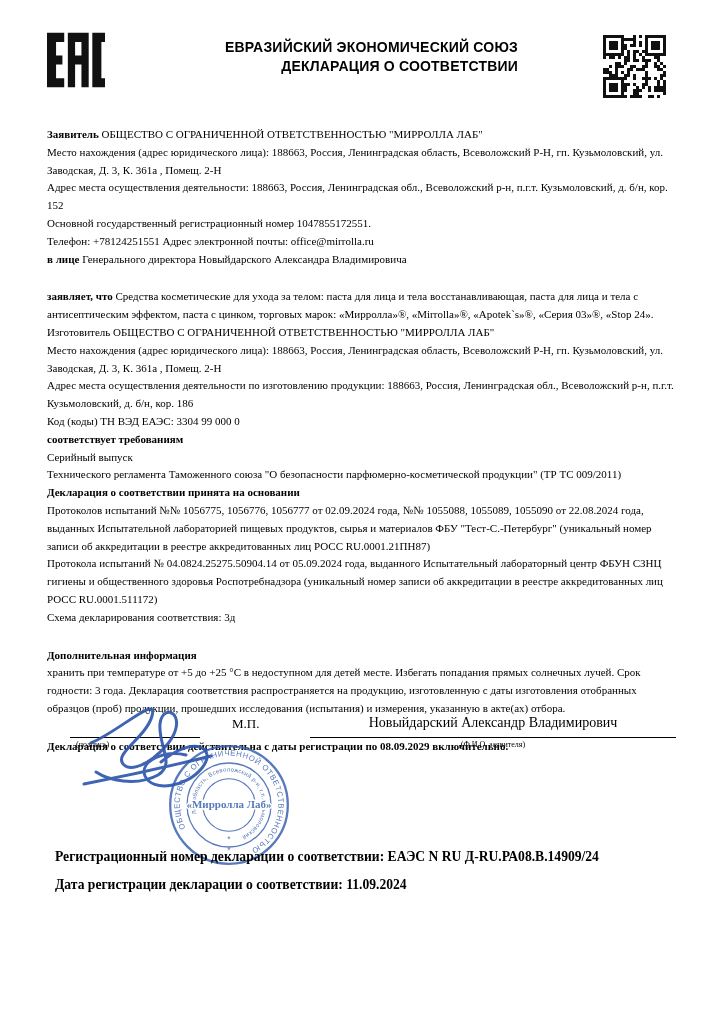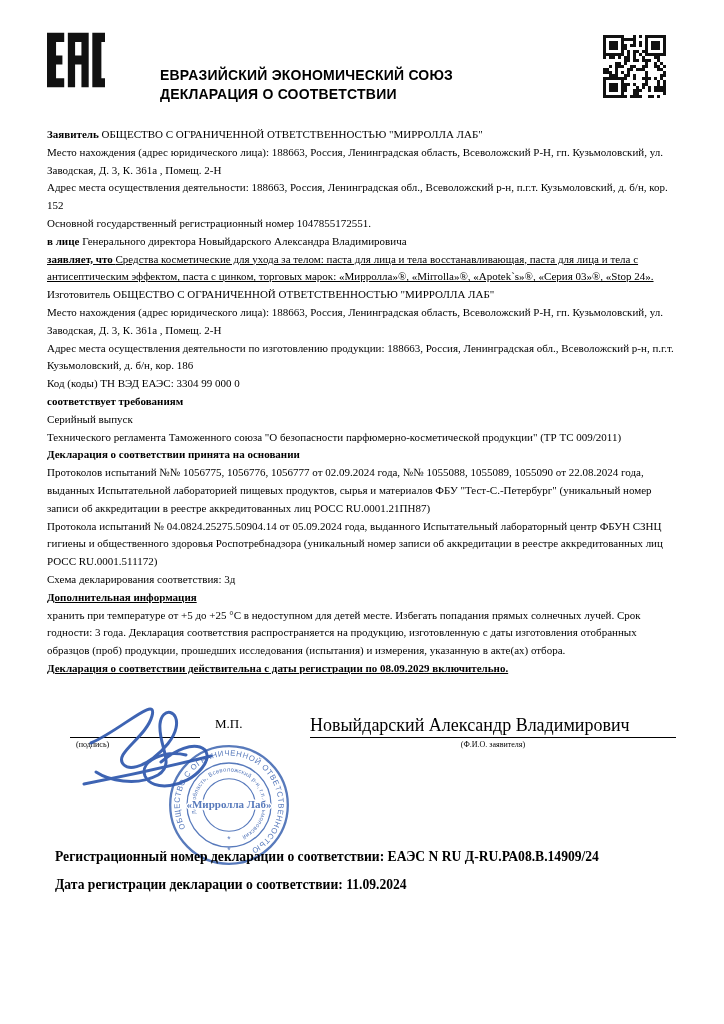--- a/index.html
+++ b/index.html
@@ -4,44 +4,44 @@
 <style>
   html,body{margin:0;padding:0;background:#e8e8e8;}
   .page{
     position:relative;width:724px;height:1024px;background:#ffffff;
     margin:0 auto;overflow:hidden;
     font-family:"Liberation Serif", serif;color:#000;
   }
   
   .eac-logo{position:absolute;left:47px;top:32px;width:58px;height:56px;}
   .doc-title{
-    position:absolute;left:160px;top:38px;width:350px;text-align:left;
+    position:absolute;left:168px;top:38px;width:350px;text-align:right;
     font-family:"Liberation Sans", sans-serif;font-weight:bold;
-    font-size:14px;line-height:19px;letter-spacing:0.2px;margin-top:28px;
+    font-size:14px;line-height:19px;letter-spacing:0.2px;
   }
   .qr{position:absolute;left:603px;top:35px;width:63px;height:63px;}
   
   .body-text{
     position:absolute;left:47px;top:126px;width:633px;
     font-size:11px;line-height:17.8px;
   }
   .body-text p{margin:0;}
-  .body-text p.gap{margin-top:0;text-decoration:underline;}
+  .body-text p.gap{margin-top:20px;}
   .b{font-weight:bold;}
   
   .sig-line{position:absolute;border-top:1.6px solid #000;height:0;}
   .sig-line.left{left:70px;top:737px;width:130px;}
   .sig-line.right{left:310px;top:737px;width:366px;}
   .sig-caption{position:absolute;font-size:8px;color:#000;}
   .cap-podpis{left:76px;top:740px;}
   .cap-fio{left:310px;top:740px;width:366px;text-align:center;}
-  .mp-label{position:absolute;left:215px;top:716px;font-size:13px;}
+  .mp-label{position:absolute;left:232px;top:716px;font-size:13px;}
   .applicant-name{
-    position:absolute;left:310px;top:715px;width:366px;
-    font-size:18px;
+    position:absolute;left:310px;top:715px;width:366px;text-align:center;
+    font-size:14px;
   }
   .stamp-svg{position:absolute;left:166px;top:742px;width:126px;height:126px;opacity:.85;}
   .signature-svg{position:absolute;left:66px;top:688px;width:210px;height:115px;}
   
   .footer-line{position:absolute;left:55px;width:640px;font-weight:bold;font-size:13.6px;}
   .footer-line.reg{top:849px;}
   .footer-line.date{top:877px;}
 </style>
 </head>
 <body>
@@ -63,20 +63,21 @@
 
   <svg class="qr" id="qr-svg" viewBox="0 0 63 63">
       <path d="M0,0h3v3h-3ZM3,0h3v3h-3ZM6,0h3v3h-3ZM9,0h3v3h-3ZM12,0h3v3h-3ZM15,0h3v3h-3ZM18,0h3v3h-3ZM30,0h3v3h-3ZM36,0h3v3h-3ZM42,0h3v3h-3ZM45,0h3v3h-3ZM48,0h3v3h-3ZM51,0h3v3h-3ZM54,0h3v3h-3ZM57,0h3v3h-3ZM60,0h3v3h-3ZM0,3h3v3h-3ZM18,3h3v3h-3ZM21,3h3v3h-3ZM24,3h3v3h-3ZM27,3h3v3h-3ZM30,3h3v3h-3ZM42,3h3v3h-3ZM60,3h3v3h-3ZM0,6h3v3h-3ZM6,6h3v3h-3ZM9,6h3v3h-3ZM12,6h3v3h-3ZM18,6h3v3h-3ZM30,6h3v3h-3ZM36,6h3v3h-3ZM42,6h3v3h-3ZM48,6h3v3h-3ZM51,6h3v3h-3ZM54,6h3v3h-3ZM60,6h3v3h-3ZM0,9h3v3h-3ZM6,9h3v3h-3ZM9,9h3v3h-3ZM12,9h3v3h-3ZM18,9h3v3h-3ZM21,9h3v3h-3ZM27,9h3v3h-3ZM30,9h3v3h-3ZM36,9h3v3h-3ZM42,9h3v3h-3ZM48,9h3v3h-3ZM51,9h3v3h-3ZM54,9h3v3h-3ZM60,9h3v3h-3ZM0,12h3v3h-3ZM6,12h3v3h-3ZM9,12h3v3h-3ZM12,12h3v3h-3ZM18,12h3v3h-3ZM21,12h3v3h-3ZM42,12h3v3h-3ZM48,12h3v3h-3ZM51,12h3v3h-3ZM54,12h3v3h-3ZM60,12h3v3h-3ZM0,15h3v3h-3ZM18,15h3v3h-3ZM24,15h3v3h-3ZM30,15h3v3h-3ZM33,15h3v3h-3ZM39,15h3v3h-3ZM42,15h3v3h-3ZM60,15h3v3h-3ZM0,18h3v3h-3ZM3,18h3v3h-3ZM6,18h3v3h-3ZM9,18h3v3h-3ZM12,18h3v3h-3ZM15,18h3v3h-3ZM18,18h3v3h-3ZM24,18h3v3h-3ZM30,18h3v3h-3ZM36,18h3v3h-3ZM42,18h3v3h-3ZM45,18h3v3h-3ZM48,18h3v3h-3ZM51,18h3v3h-3ZM54,18h3v3h-3ZM57,18h3v3h-3ZM60,18h3v3h-3ZM0,21h3v3h-3ZM6,21h3v3h-3ZM9,21h3v3h-3ZM15,21h3v3h-3ZM21,21h3v3h-3ZM24,21h3v3h-3ZM30,21h3v3h-3ZM39,21h3v3h-3ZM51,21h3v3h-3ZM54,21h3v3h-3ZM21,24h3v3h-3ZM24,24h3v3h-3ZM30,24h3v3h-3ZM33,24h3v3h-3ZM39,24h3v3h-3ZM42,24h3v3h-3ZM45,24h3v3h-3ZM54,24h3v3h-3ZM12,27h3v3h-3ZM15,27h3v3h-3ZM21,27h3v3h-3ZM42,27h3v3h-3ZM51,27h3v3h-3ZM57,27h3v3h-3ZM6,30h3v3h-3ZM12,30h3v3h-3ZM15,30h3v3h-3ZM18,30h3v3h-3ZM27,30h3v3h-3ZM30,30h3v3h-3ZM39,30h3v3h-3ZM42,30h3v3h-3ZM51,30h3v3h-3ZM54,30h3v3h-3ZM60,30h3v3h-3ZM0,33h3v3h-3ZM3,33h3v3h-3ZM12,33h3v3h-3ZM24,33h3v3h-3ZM27,33h3v3h-3ZM33,33h3v3h-3ZM36,33h3v3h-3ZM39,33h3v3h-3ZM54,33h3v3h-3ZM57,33h3v3h-3ZM0,36h3v3h-3ZM3,36h3v3h-3ZM6,36h3v3h-3ZM12,36h3v3h-3ZM18,36h3v3h-3ZM24,36h3v3h-3ZM42,36h3v3h-3ZM60,36h3v3h-3ZM6,39h3v3h-3ZM9,39h3v3h-3ZM12,39h3v3h-3ZM21,39h3v3h-3ZM24,39h3v3h-3ZM30,39h3v3h-3ZM42,39h3v3h-3ZM57,39h3v3h-3ZM60,39h3v3h-3ZM0,42h3v3h-3ZM3,42h3v3h-3ZM6,42h3v3h-3ZM9,42h3v3h-3ZM12,42h3v3h-3ZM15,42h3v3h-3ZM18,42h3v3h-3ZM21,42h3v3h-3ZM30,42h3v3h-3ZM39,42h3v3h-3ZM42,42h3v3h-3ZM45,42h3v3h-3ZM51,42h3v3h-3ZM57,42h3v3h-3ZM0,45h3v3h-3ZM18,45h3v3h-3ZM42,45h3v3h-3ZM54,45h3v3h-3ZM60,45h3v3h-3ZM0,48h3v3h-3ZM6,48h3v3h-3ZM9,48h3v3h-3ZM12,48h3v3h-3ZM18,48h3v3h-3ZM21,48h3v3h-3ZM24,48h3v3h-3ZM30,48h3v3h-3ZM39,48h3v3h-3ZM42,48h3v3h-3ZM54,48h3v3h-3ZM60,48h3v3h-3ZM0,51h3v3h-3ZM6,51h3v3h-3ZM9,51h3v3h-3ZM12,51h3v3h-3ZM18,51h3v3h-3ZM21,51h3v3h-3ZM33,51h3v3h-3ZM39,51h3v3h-3ZM45,51h3v3h-3ZM51,51h3v3h-3ZM54,51h3v3h-3ZM57,51h3v3h-3ZM60,51h3v3h-3ZM0,54h3v3h-3ZM6,54h3v3h-3ZM9,54h3v3h-3ZM12,54h3v3h-3ZM18,54h3v3h-3ZM21,54h3v3h-3ZM30,54h3v3h-3ZM33,54h3v3h-3ZM36,54h3v3h-3ZM45,54h3v3h-3ZM51,54h3v3h-3ZM54,54h3v3h-3ZM57,54h3v3h-3ZM60,54h3v3h-3ZM0,57h3v3h-3ZM18,57h3v3h-3ZM30,57h3v3h-3ZM33,57h3v3h-3ZM60,57h3v3h-3ZM0,60h3v3h-3ZM3,60h3v3h-3ZM6,60h3v3h-3ZM9,60h3v3h-3ZM12,60h3v3h-3ZM15,60h3v3h-3ZM18,60h3v3h-3ZM21,60h3v3h-3ZM27,60h3v3h-3ZM30,60h3v3h-3ZM33,60h3v3h-3ZM36,60h3v3h-3ZM45,60h3v3h-3ZM48,60h3v3h-3ZM54,60h3v3h-3Z" fill="#111"></path>
     </svg>
 
   <div class="body-text">
       <p><span class="b">Заявитель </span><span>ОБЩЕСТВО С ОГРАНИЧЕННОЙ ОТВЕТСТВЕННОСТЬЮ "МИРРОЛЛА ЛАБ"</span></p>
       <p><span>Место нахождения (адрес юридического лица): 188663, Россия, Ленинградская область, Всеволожский Р-Н, гп. Кузьмоловский, ул. Заводская, Д. 3, К. 361а , Помещ. 2-Н</span></p>
       <p><span>Адрес места осуществления деятельности: 188663, Россия, Ленинградская обл., Всеволожский р-н, п.г.т. Кузьмоловский, д. б/н, кор. 152</span></p>
       <p><span>Основной государственный регистрационный номер 1047855172551.</span></p>
+      <p><span>Телефон: +78124251551 Адрес электронной почты: office@mirrolla.ru</span></p>
       <p><span class="b">в лице </span><span>Генерального директора Новыйдарского Александра Владимировича</span></p>
       <p class="gap"><span class="b">заявляет, что </span><span>Средства косметические для ухода за телом: паста для лица и тела восстанавливающая, паста для лица и тела с антисептическим эффектом, паста с цинком, торговых марок: «Мирролла»®, «Mirrolla»®, «Apotek`s»®, «Серия 03»®, «Stop 24».</span></p>
       <p><span>Изготовитель ОБЩЕСТВО С ОГРАНИЧЕННОЙ ОТВЕТСТВЕННОСТЬЮ "МИРРОЛЛА ЛАБ"</span></p>
       <p><span>Место нахождения (адрес юридического лица): 188663, Россия, Ленинградская область, Всеволожский Р-Н, гп. Кузьмоловский, ул. Заводская, Д. 3, К. 361а , Помещ. 2-Н</span></p>
       <p><span>Адрес места осуществления деятельности по изготовлению продукции: 188663, Россия, Ленинградская обл., Всеволожский р-н, п.г.т. Кузьмоловский, д. б/н, кор. 186</span></p>
       <p><span>Код (коды) ТН ВЭД ЕАЭС: 3304 99 000 0</span></p>
       <p><span class="b">соответствует требованиям</span></p>
       <p><span>Серийный выпуск</span></p>
       <p><span>Технического регламента Таможенного союза "О безопасности парфюмерно-косметической продукции" (ТР ТС 009/2011)</span></p>
       <p><span class="b">Декларация о соответствии принята на основании</span></p>

